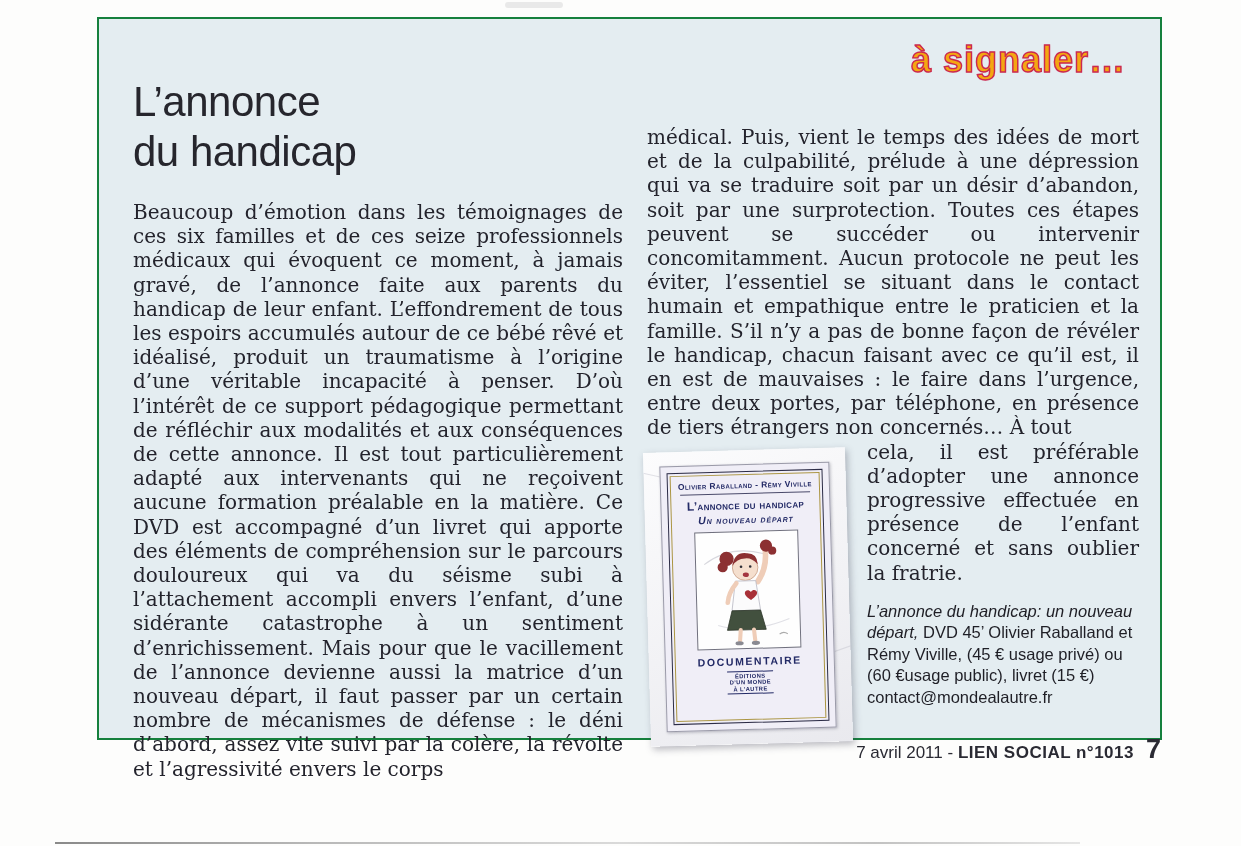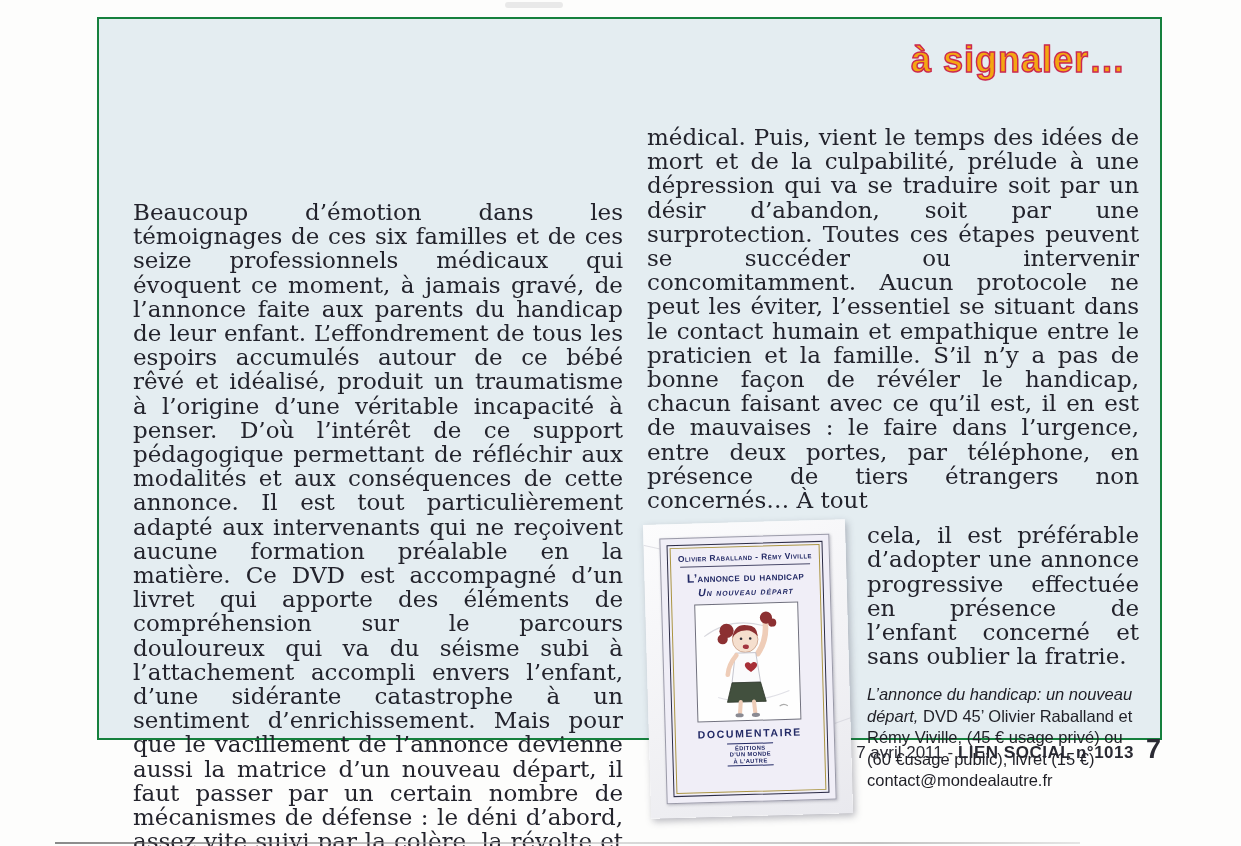--- a/index.html
+++ b/index.html
@@ -26,21 +26,21 @@
     text-shadow:0 0 1px #cb2950;
   }
   .article-title {
     position:absolute; top:58px; left:34px;
     font-size:42px; line-height:50px; font-weight:500;
     letter-spacing:-0.5px; color:#26262d;
   }
   
   .body-text {
     font-family:"DejaVu Serif", serif;
-    font-size:23px; line-height:24.2px;
+    font-size:20px; line-height:24.2px;
     color:#23232c;
     text-align:justify;
     hyphens:auto; -webkit-hyphens:auto;
   }
   .col-left  { position:absolute; top:181px; left:34px;  width:490px; }
   .col-right { position:absolute; top:106px; left:548px; width:492px; }
   
   .dvd-photo {
     float:left;
     width:202px; height:294px;
@@ -120,31 +120,35 @@
   
   .artifact-top {
     position:absolute; top:2px; left:505px; width:58px; height:6px;
     background:#d9d9d9; opacity:.55; border-radius:3px;
   }
   .artifact-bottom {
     position:absolute; bottom:2px; left:55px; width:1025px; height:2px;
     background:linear-gradient(90deg,#3d3d3d 0%,#8a8a8a 25%,#c2c2c2 55%,#9b9b9b 80%,#d5d5d5 100%);
     opacity:.6;
   }
-  p.rc2 { margin-top:11px; }
+  p.rc2 { margin-top:0; }
 </style>
 </head>
 <body>
 
 <div class="artifact-top"></div>
 
 <div class="panel">
 
   <div class="signaler">à signaler…</div>
 
+  <div class="article-title">
+    <div>L’annonce</div>
+    <div>du handicap</div>
+  </div>
 
   <div class="col-left body-text">Beaucoup d’émotion dans les témoignages de ces six familles et de ces seize professionnels médicaux qui évoquent ce moment, à jamais gravé, de l’annonce faite aux parents du handicap de leur enfant. L’effondrement de tous les espoirs accumulés autour de ce bébé rêvé et idéalisé, produit un traumatisme à l’origine d’une véritable incapacité à penser. D’où l’intérêt de ce support pédagogique permettant de réfléchir aux modalités et aux conséquences de cette annonce. Il est tout particulièrement adapté aux intervenants qui ne reçoivent aucune formation préalable en la matière. Ce DVD est accompagné d’un livret qui apporte des éléments de compréhension sur le parcours douloureux qui va du séisme subi à l’attachement accompli envers l’enfant, d’une sidérante catastrophe à un sentiment d’enrichissement. Mais pour que le vacillement de l’annonce devienne aussi la matrice d’un nouveau départ, il faut passer par un certain nombre de mécanismes de défense : le déni d’abord, assez vite suivi par la colère, la révolte et l’agressivité envers le corps</div>
 
   <div class="col-right">
     <p class="body-text">médical. Puis, vient le temps des idées de mort et de la culpabilité, prélude à une dépression qui va se traduire soit par un désir d’abandon, soit par une surprotection. Toutes ces étapes peuvent se succéder ou intervenir concomitamment. Aucun protocole ne peut les éviter, l’essentiel se situant dans le contact humain et empathique entre le praticien et la famille. S’il n’y a pas de bonne façon de révéler le handicap, chacun faisant avec ce qu’il est, il en est de mauvaises : le faire dans l’urgence, entre deux portes, par téléphone, en présence de tiers étrangers non concernés… À tout</p>
 
     <div class="dvd-photo">
       <div class="sketch-line sk1"></div>
       <div class="sketch-line sk2"></div>
       <div class="dvd-card">

